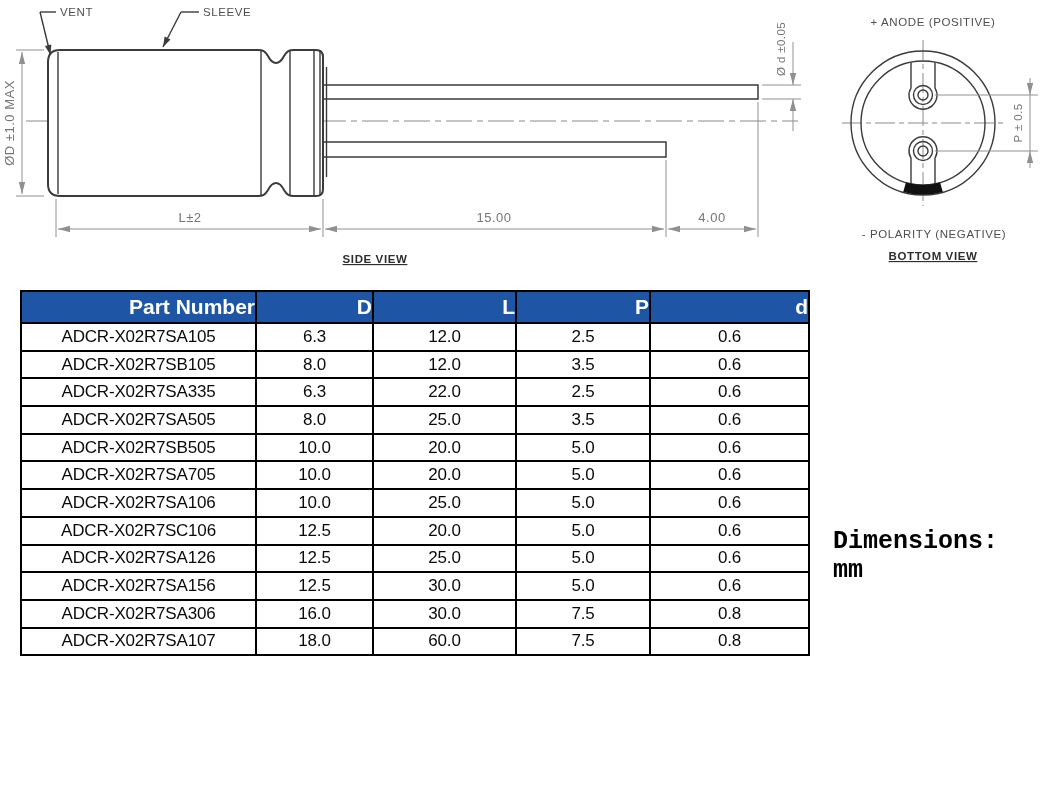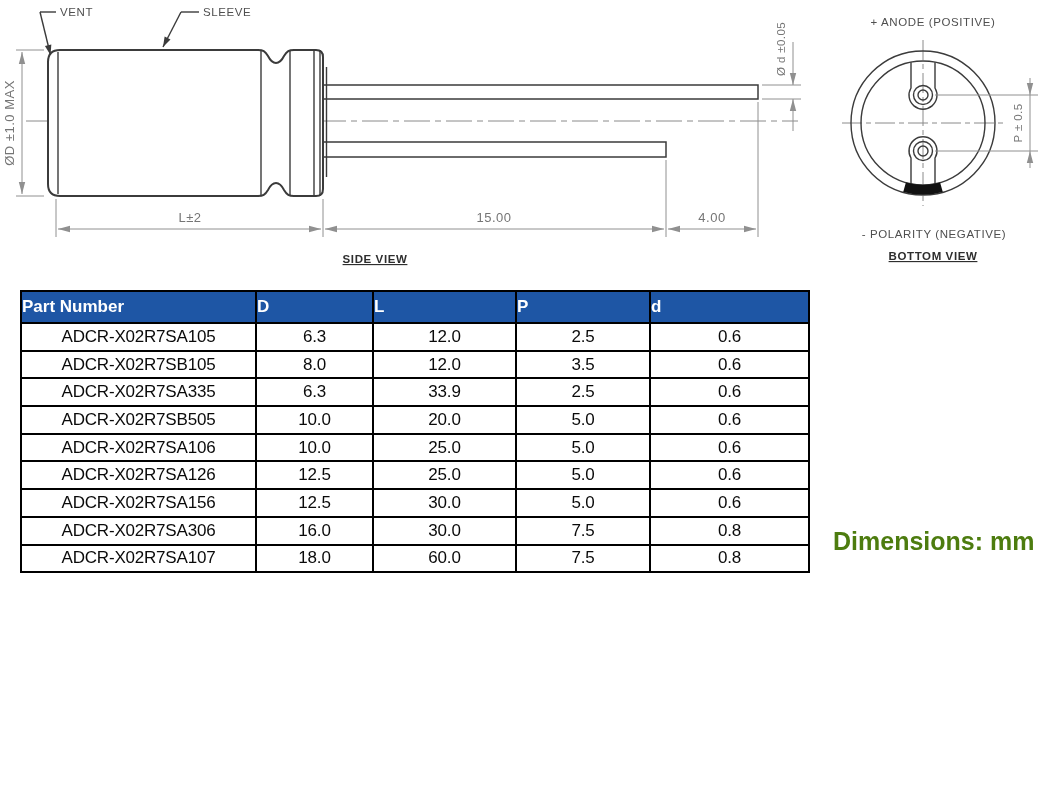--- a/index.html
+++ b/index.html
@@ -12,26 +12,26 @@
   .dimtxt-sm{fill:#757575;font-size:11.5px;letter-spacing:.4px;}
   .caption{fill:#2e2e2e;font-size:11.5px;font-weight:bold;letter-spacing:.6px;text-decoration:underline;}
   .outline{stroke:#3b3b3b;fill:#ffffff;}
   .thin{stroke:#3b3b3b;stroke-width:1.4;fill:none;}
   .dim{stroke:#909090;stroke-width:1;fill:none;}
   .cl{stroke:#8a8a8a;stroke-width:1;fill:none;stroke-dasharray:26 5 6 5;}
   .cl2{stroke:#8a8a8a;stroke-width:1;fill:none;stroke-dasharray:20 4 5 4;}
 
   #spec-table{position:absolute;left:20px;top:290px;border-collapse:collapse;
               table-layout:fixed;width:788px;}
-  #spec-table th{background:#1e56a5;color:#ffffff;font-size:17px;font-weight:bold;
-                 border:2px solid #000;height:30px;padding:0;text-align:left;}
+  #spec-table th{background:#1e56a5;color:#ffffff;font-size:21px;font-weight:bold;
+                 border:2px solid #000;height:30px;padding:0;text-align:right;}
   #spec-table td{border:2px solid #000;font-size:17px;color:#0a0a0a;text-align:center;
                  padding:0;height:25.7px;letter-spacing:-0.2px;white-space:nowrap;}
-  #units-note{position:absolute;left:833px;top:527px;font-family:Liberation Sans, sans-serif;
-              font-size:25px;font-weight:bold;color:#4d7c0f;}
+  #units-note{position:absolute;left:833px;top:527px;font-family:Liberation Mono, monospace;
+              font-size:25px;font-weight:bold;color:#000000;}
 </style>
 </head>
 <body>
 
 <div id="page">
 
   <svg id="drawing" width="1040" height="285" viewBox="0 0 1040 285">
     <defs>
       <marker id="dimA" markerUnits="userSpaceOnUse" markerWidth="14" markerHeight="10" refX="13" refY="5" orient="auto">
           <path d="M13,5 L1,1.8 L1,8.2 Z" fill="#909090"></path>
@@ -168,35 +168,56 @@
         <tr>
           <td>ADCR-X02R7SB105</td>
           <td>8.0</td>
           <td>12.0</td>
           <td>3.5</td>
           <td>0.6</td>
         </tr>
         <tr>
           <td>ADCR-X02R7SA335</td>
           <td>6.3</td>
-          <td>33.9</td>
+          <td>22.0</td>
           <td>2.5</td>
+          <td>0.6</td>
+        </tr>
+        <tr>
+          <td>ADCR-X02R7SA505</td>
+          <td>8.0</td>
+          <td>25.0</td>
+          <td>3.5</td>
           <td>0.6</td>
         </tr>
         <tr>
           <td>ADCR-X02R7SB505</td>
           <td>10.0</td>
           <td>20.0</td>
           <td>5.0</td>
           <td>0.6</td>
         </tr>
         <tr>
+          <td>ADCR-X02R7SA705</td>
+          <td>10.0</td>
+          <td>20.0</td>
+          <td>5.0</td>
+          <td>0.6</td>
+        </tr>
+        <tr>
           <td>ADCR-X02R7SA106</td>
           <td>10.0</td>
           <td>25.0</td>
+          <td>5.0</td>
+          <td>0.6</td>
+        </tr>
+        <tr>
+          <td>ADCR-X02R7SC106</td>
+          <td>12.5</td>
+          <td>20.0</td>
           <td>5.0</td>
           <td>0.6</td>
         </tr>
         <tr>
           <td>ADCR-X02R7SA126</td>
           <td>12.5</td>
           <td>25.0</td>
           <td>5.0</td>
           <td>0.6</td>
         </tr>

